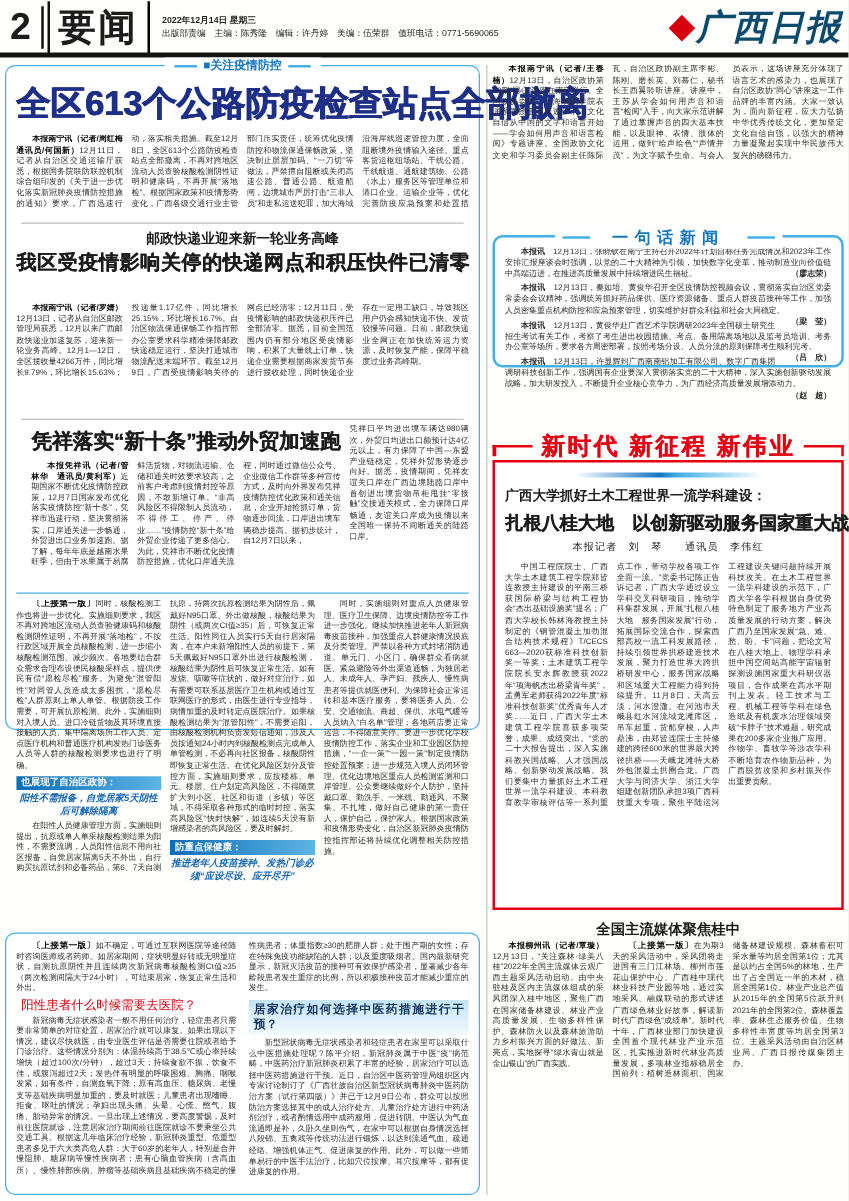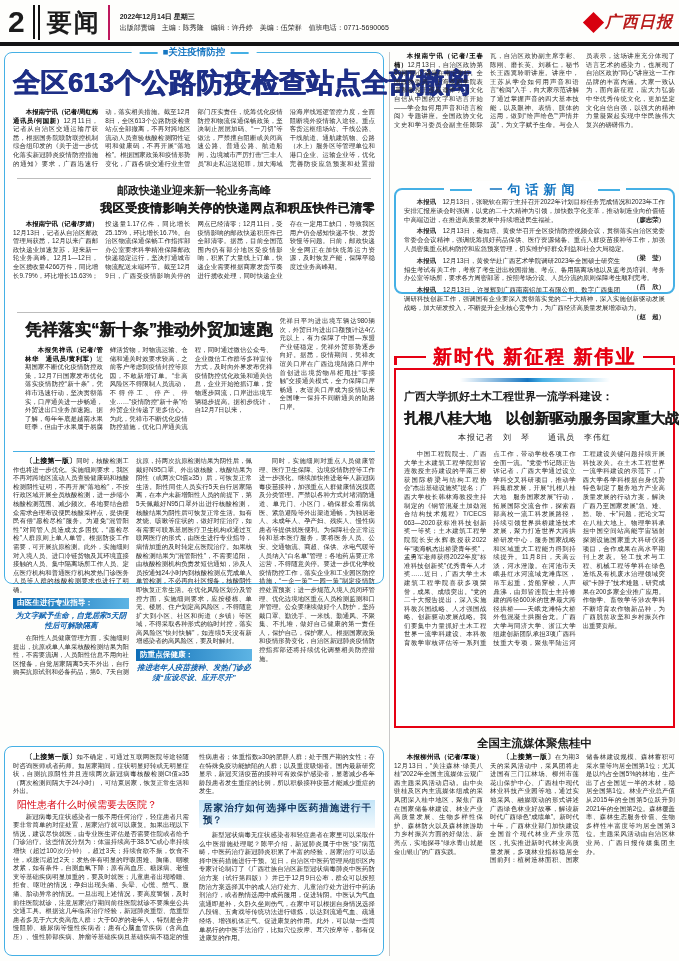--- a/index.html
+++ b/index.html
@@ -2,28 +2,28 @@
 <html><head>
 <meta charset="utf-8">
 <style>
   html,body{margin:0;padding:0;background:#e8e8e4;}
   .page{position:relative;width:679px;height:961px;margin:0 auto;background:#fefefc;
         font-family:"Liberation Sans","DejaVu Sans",sans-serif;color:#1c1c1c;overflow:hidden;}
 
   
   .hdr{position:absolute;left:6px;top:4px;right:6px;height:36px;display:flex;align-items:center;}
   .pageno{font-size:30px;font-weight:900;padding:0 8px 0 2px;border-right:2px solid #111;line-height:34px;}
-  .secbox{font-size:25px;font-weight:900;border-left:2px solid #111;border-right:2px solid #be185d;
+  .secbox{font-size:30px;font-weight:900;border-left:2px solid #111;border-right:2px solid #000000;
           padding:1px 7px;margin-left:3px;letter-spacing:2px;}
   .hmeta{margin-left:10px;font-size:7px;line-height:11px;color:#222;}
   .hmeta .d1{font-weight:bold;}
   .logo{margin-left:auto;display:flex;align-items:center;gap:4px;}
   .diamond{width:15px;height:15px;background:#d7000f;transform:rotate(45deg);display:inline-block;}
-  .logotext{font-family:"Liberation Serif","DejaVu Serif",serif;font-size:16px;font-weight:900;
-            font-style:italic;letter-spacing:1px;color:#b91c1c;}
+  .logotext{font-family:"Liberation Serif","DejaVu Serif",serif;font-size:28px;font-weight:900;
+            font-style:italic;letter-spacing:1px;color:#0c4a6e;}
   .blackbar{position:absolute;left:0;top:42px;width:679px;height:4px;background:#141414;}
 
   .vrule{position:absolute;left:389px;top:52px;height:904px;width:1px;background:#c8c8c8;}
 
   
   .body{font-size:6.4px;line-height:8.6px;text-align:justify;color:#2a2a2a;}
   .body p{margin:0 0 1px;text-indent:2em;}
   .body b{color:#000;}
   .cols4{columns:4;column-gap:7px;overflow:hidden;}
   .cols3{columns:3;column-gap:7px;overflow:hidden;}
@@ -33,21 +33,21 @@
   .box1{position:absolute;left:4px;top:52px;width:380px;height:532px;border:1.5px solid #45b0e5;
         border-radius:8px;padding:6px 8px;box-sizing:border-box;background:#fff;}
   .box2{position:absolute;left:4px;top:746px;width:380px;height:210px;border:1.5px solid #45b0e5;
         border-radius:8px;padding:6px 8px;box-sizing:border-box;background:#fff;}
   .boxtag{position:absolute;top:-7px;left:50%;transform:translateX(-50%);background:#fff;
           padding:0 8px;color:#1576c2;font-weight:bold;font-size:9.5px;white-space:nowrap;display:flex;align-items:center;gap:5px;}
   .boxtag .tl{width:18px;height:2px;background:#45b0e5;}
   .h-main{color:#1e2f87;font-weight:900;font-size:27.5px;text-align:center;margin:6px 0 7px;
           letter-spacing:0px;text-shadow:0.6px 0 0 currentColor,-0.3px 0 0 currentColor;white-space:nowrap;}
   .h-a2k{font-size:11px;font-weight:900;text-align:center;margin:3px 0 2px;}
-  .h-a2{font-size:12px;font-weight:900;text-align:right;margin:0 0 3px;letter-spacing:0.5px;
+  .h-a2{font-size:16px;font-weight:900;text-align:center;margin:0 0 22px;letter-spacing:0.5px;
         text-shadow:0.4px 0 0 currentColor;white-space:nowrap;}
   .h-a3{font-size:16.5px;font-weight:900;text-align:center;margin:2px 0 5px;
         text-shadow:0.4px 0 0 currentColor;white-space:nowrap;}
   .divline{border:0;border-top:1px solid #bdbdbd;margin:4px 4px;}
   .divblue{border:0;border-top:1.5px solid #45b0e5;margin:5px 0;}
   .a3wrap{display:flex;gap:7px;}
   .a3left{width:72%;margin-left:12px;}
   .a3side{width:28%;}
   .jump-marker{font-weight:900;color:#000;font-size:7px;}
   .h-bar{background:linear-gradient(90deg,#0e6db6,#5db4e4);color:#fff;font-weight:bold;
@@ -146,22 +146,22 @@
       </div>
       <div class="a3side body" style="height:128px;overflow:hidden;">
         <p style="text-indent:0;">凭祥日平均进出境车辆达980辆次，外贸日均进出口额预计达4亿元以上，有力保障了中国—东盟产业链稳定，凭祥外贸形势逐步向好。据悉，疫情期间，凭祥友谊关口岸在广西边境陆路口岸中首创进出境货物吊柜甩挂“零接触”交接通关模式，全力保障口岸畅通，友谊关口岸成为疫情以来全国唯一保持不间断通关的陆路口岸。</p>
       </div>
     </div>
 
     <hr class="divblue">
 
     <div class="body cols3" style="height:284px;">
       <p><span class="jump-marker">〔上接第一版〕</span><span>同时，核酸检测工作也将进一步优化。实施细则要求，我区不再对跨地区流动人员查验健康码和核酸检测阴性证明，不再开展“落地检”，不按行政区域开展全员核酸检测，进一步缩小核酸检测范围、减少频次。各地要结合群众需求合理布设便民核酸采样点，提供便民有偿“愿检尽检”服务。为避免“混管阳性”对同管人员造成太多困扰，“愿检尽检”人群原则上单人单管。根据防疫工作需要，可开展抗原检测。此外，实施细则对入境人员、进口冷链货物及其环境直接接触的人员、集中隔离场所工作人员、定点医疗机构和普通医疗机构发热门诊医务人员等人群的核酸检测要求也进行了明确。</span></p>
-      <div class="h-bar">由医生进行专业指导：</div>
-      <div class="h-sub">为文字赋予生命，自觉居家5天阴性后可解除隔离</div>
+      <div class="h-bar">也展现了自治区政协：</div>
+      <div class="h-sub">阳性不需报备，自觉居家5天阴性后可解除隔离</div>
       <p>在阳性人员健康管理方面，实施细则提出，抗原或单人单采核酸检测结果为阳性，不需要流调，人员阳性信息不用向社区报备，自觉居家隔离5天不外出，自行购买抗原试剂和必备药品，第6、7天自测抗原，持两次抗原检测结果为阴性后，佩戴好N95口罩、外出做核酸，核酸结果为阴性（或两次Ct值≥35）后，可恢复正常生活。阳性同住人员实行5天自行居家隔离，在本户未新增阳性人员的前提下，第5天佩戴好N95口罩外出进行核酸检测，核酸结果为阴性后可恢复正常生活。如有发烧、咳嗽等症状的，做好对症治疗，如有需要可联系基层医疗卫生机构或通过互联网医疗的形式，由医生进行专业指导，病情加重的及时转定点医院治疗。如果核酸检测结果为“混管阳性”，不需要追阳，由核酸检测机构负责发短信通知，涉及人员按通知24小时内到核酸检测点完成单人单管检测，不必再向社区报备，核酸阴性即恢复正常生活。在优化风险区划分及管控方面，实施细则要求，应按楼栋、单元、楼层、住户划定高风险区，不得随意扩大到小区、社区和街道（乡镇）等区域，不得采取各种形式的临时封控，落实高风险区“快封快解”，如连续5天没有新增感染者的高风险区，要及时解封。</p>
       <div class="h-bar">防重点保健康：</div>
       <div class="h-sub">推进老年人疫苗接种、发热门诊必须“应设尽设、应开尽开”</div>
       <p>同时，实施细则对重点人员健康管理、医疗卫生保障、边境疫情防控等工作进一步强化。继续加快推进老年人新冠病毒疫苗接种，加强重点人群健康情况摸底及分类管理。严禁以各种方式封堵消防通道、单元门、小区门，确保群众看病就医、紧急避险等外出渠道通畅，为独居老人、未成年人、孕产妇、残疾人、慢性病患者等提供就医便利。为保障社会正常运转和基本医疗服务，要将医务人员、公安、交通物流、商超、保供、水电气暖等人员纳入“白名单”管理；各地药店要正常运营，不得随意关停。要进一步优化学校疫情防控工作，落实企业和工业园区防控措施，“一企一策”“一园一策”制定疫情防控处置预案；进一步规范入境人员闭环管理、优化边境地区重点人员检测监测和口岸管理。公众要继续做好个人防护，坚持戴口罩、勤洗手、一米线、勤通风、不聚集、不扎堆，做好自己健康的第一责任人，保护自己，保护家人。根据国家政策和疫情形势变化，自治区新冠肺炎疫情防控指挥部还将持续优化调整相关防控措施。</p>
     </div>
   </div>
 
   <div class="box2">
     <div class="body cols2" style="height:196px;">
       <p><span class="jump-marker">〔上接第一版〕</span><span>如不确定，可通过互联网医院等途径随时咨询医师或者药师。如居家期间，症状明显好转或无明显症状，自测抗原阴性并且连续两次新冠病毒核酸检测Ct值≥35（两次检测间隔大于24小时），可结束居家，恢复正常生活和外出。</span></p>

